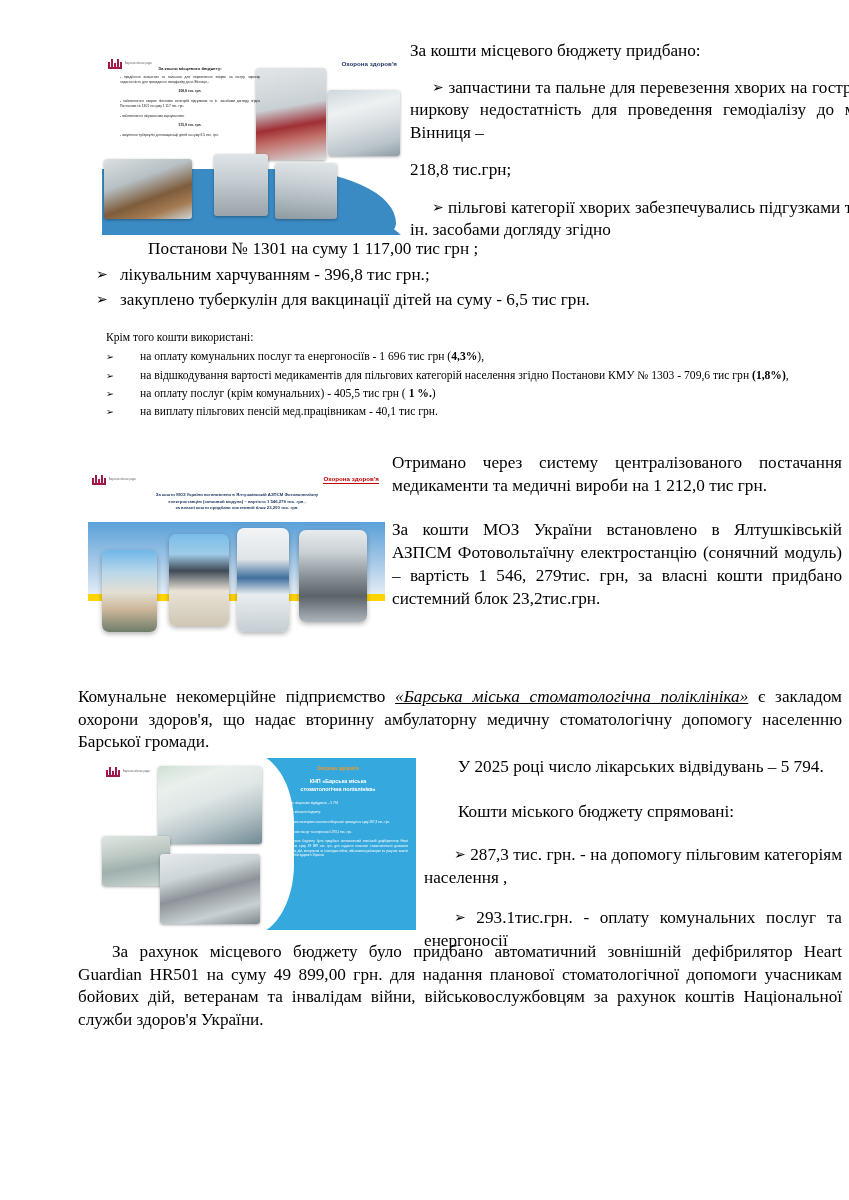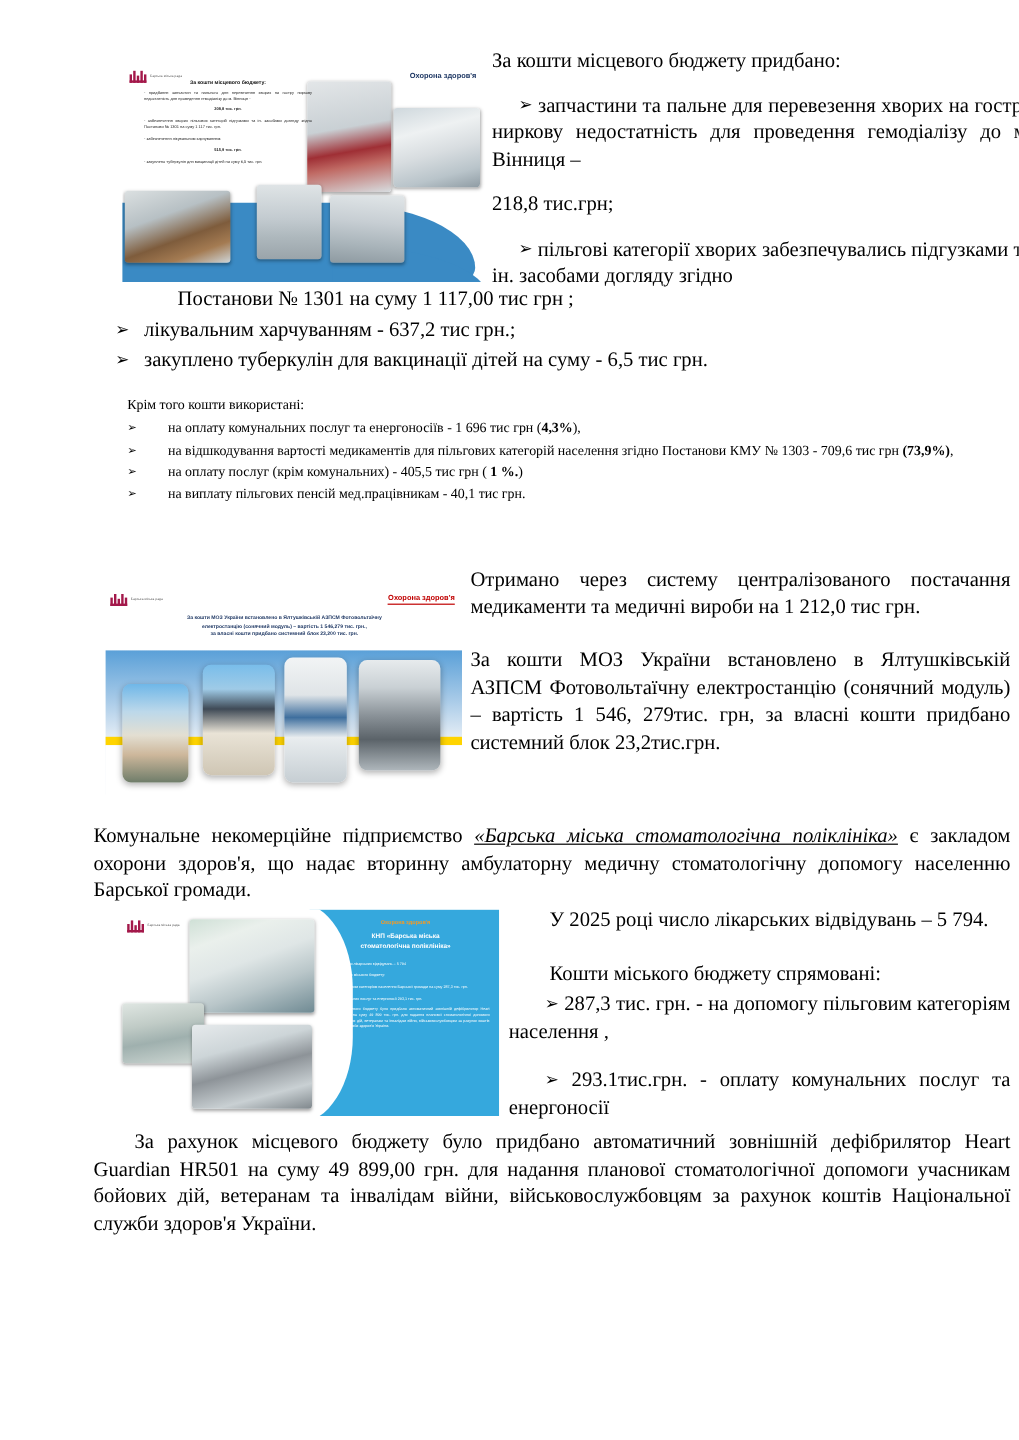--- a/index.html
+++ b/index.html
@@ -89,21 +89,21 @@
     font-family: "DejaVu Sans", sans-serif;
     font-size: 9.5px;
     padding-top: 1px;
   }
   .small-row .txt { flex: 1 1 auto; text-align: justify; }
 
   
   .sec2 {
     position: absolute;
     left: 0;
-    top: 468px;
+    top: 448px;
     width: 843px;
     height: 230px;
   }
   .sec2-img {
     position: absolute;
     left: 84px;
     top: 18px;
     width: 305px;
     height: 190px;
   }
@@ -374,40 +374,40 @@
       <p class="body-text" style="margin-top:15px;">
         <span class="sp" style="width:22px"></span><span class="arrow">➢</span>
         <span>пільгові категорії хворих забезпечувались підгузками та ін. засобами догляду згідно</span>
       </p>
     </div>
 
     <div class="sec1-mid">
       <p class="body-text" style="text-align:left; padding-left:52px;">Постанови № 1301  на суму 1 117,00  тис грн ;</p>
       <p class="body-text" style="text-align:left; margin-top:3px;">
         <span class="arrow">➢</span>
-        <span class="sp" style="width:8px"></span><span>лікувальним харчуванням -  637,2 тис грн.;</span>
+        <span class="sp" style="width:8px"></span><span>лікувальним харчуванням -  396,8 тис грн.;</span>
       </p>
       <p class="body-text" style="text-align:left; margin-top:3px;">
         <span class="arrow">➢</span>
         <span class="sp" style="width:8px"></span><span>закуплено туберкулін для вакцинації дітей на суму - 6,5 тис грн.</span>
       </p>
     </div>
   </div>
 
   <div class="small-block">
     <div class="hdr">Крім того кошти використані:</div>
 
     <div class="small-row">
       <span class="mark">➢</span>
       <span class="txt"><span>на оплату комунальних послуг та енергоносіїв - 1 696 тис грн (</span><b>4,3%</b><span>),</span></span>
     </div>
 
     <div class="small-row">
       <span class="mark">➢</span>
-      <span class="txt"><span>на відшкодування  вартості  медикаментів для пільгових категорій          населення згідно Постанови КМУ № 1303 -  709,6 тис грн </span><b>(73,9%)</b><span>,</span></span>
+      <span class="txt"><span>на відшкодування  вартості  медикаментів для пільгових категорій          населення згідно Постанови КМУ № 1303 -  709,6 тис грн </span><b>(1,8%)</b><span>,</span></span>
     </div>
 
     <div class="small-row">
       <span class="mark">➢</span>
       <span class="txt"><span>на оплату послуг (крім комунальних)  - 405,5 тис грн ( </span><b>1 %.</b><span>)</span></span>
     </div>
 
     <div class="small-row">
       <span class="mark">➢</span>
       <span class="txt">на виплату пільгових пенсій мед.працівникам -  40,1 тис грн.</span>
@@ -487,21 +487,21 @@
       </div>
 
       <div class="ph rnd sh p-dent1" style="left:60px; top:8px; width:104px; height:78px; z-index:6;"></div>
       <div class="ph rnd sh p-dent2" style="left:4px; top:78px; width:68px; height:50px; z-index:6;"></div>
       <div class="ph rnd sh p-dent3" style="left:62px; top:96px; width:100px; height:70px; z-index:7;"></div>
     </div>
 
     <div class="sec3-right">
       <p class="body-text indent">У 2025 році число лікарських відвідувань – 5 794.</p>
       <p class="body-text indent" style="margin-top:22px; text-align:left;">Кошти міського бюджету спрямовані:</p>
-      <p class="body-text" style="margin-top:3px;">
+      <p class="body-text" style="margin-top:21px;">
         <span class="sp" style="width:30px"></span><span class="arrow">➢</span>
         <span>287,3 тис. грн. - на допомогу пільговим категоріям населення ,</span>
       </p>
       <p class="body-text" style="margin-top:17px;">
         <span class="sp" style="width:30px"></span><span class="arrow">➢</span>
         <span>293.1тис.грн.                -          оплату комунальних послуг та енергоносії</span>
       </p>
     </div>
 
     <div class="sec3-last body-text indent">За рахунок місцевого бюджету було придбано автоматичний зовнішній дефібрилятор Heart Guardian HR501 на суму 49 899,00 грн. для надання планової стоматологічної допомоги учасникам бойових дій, ветеранам та інвалідам війни, військовослужбовцям за рахунок коштів Національної служби здоров'я України.</div>

